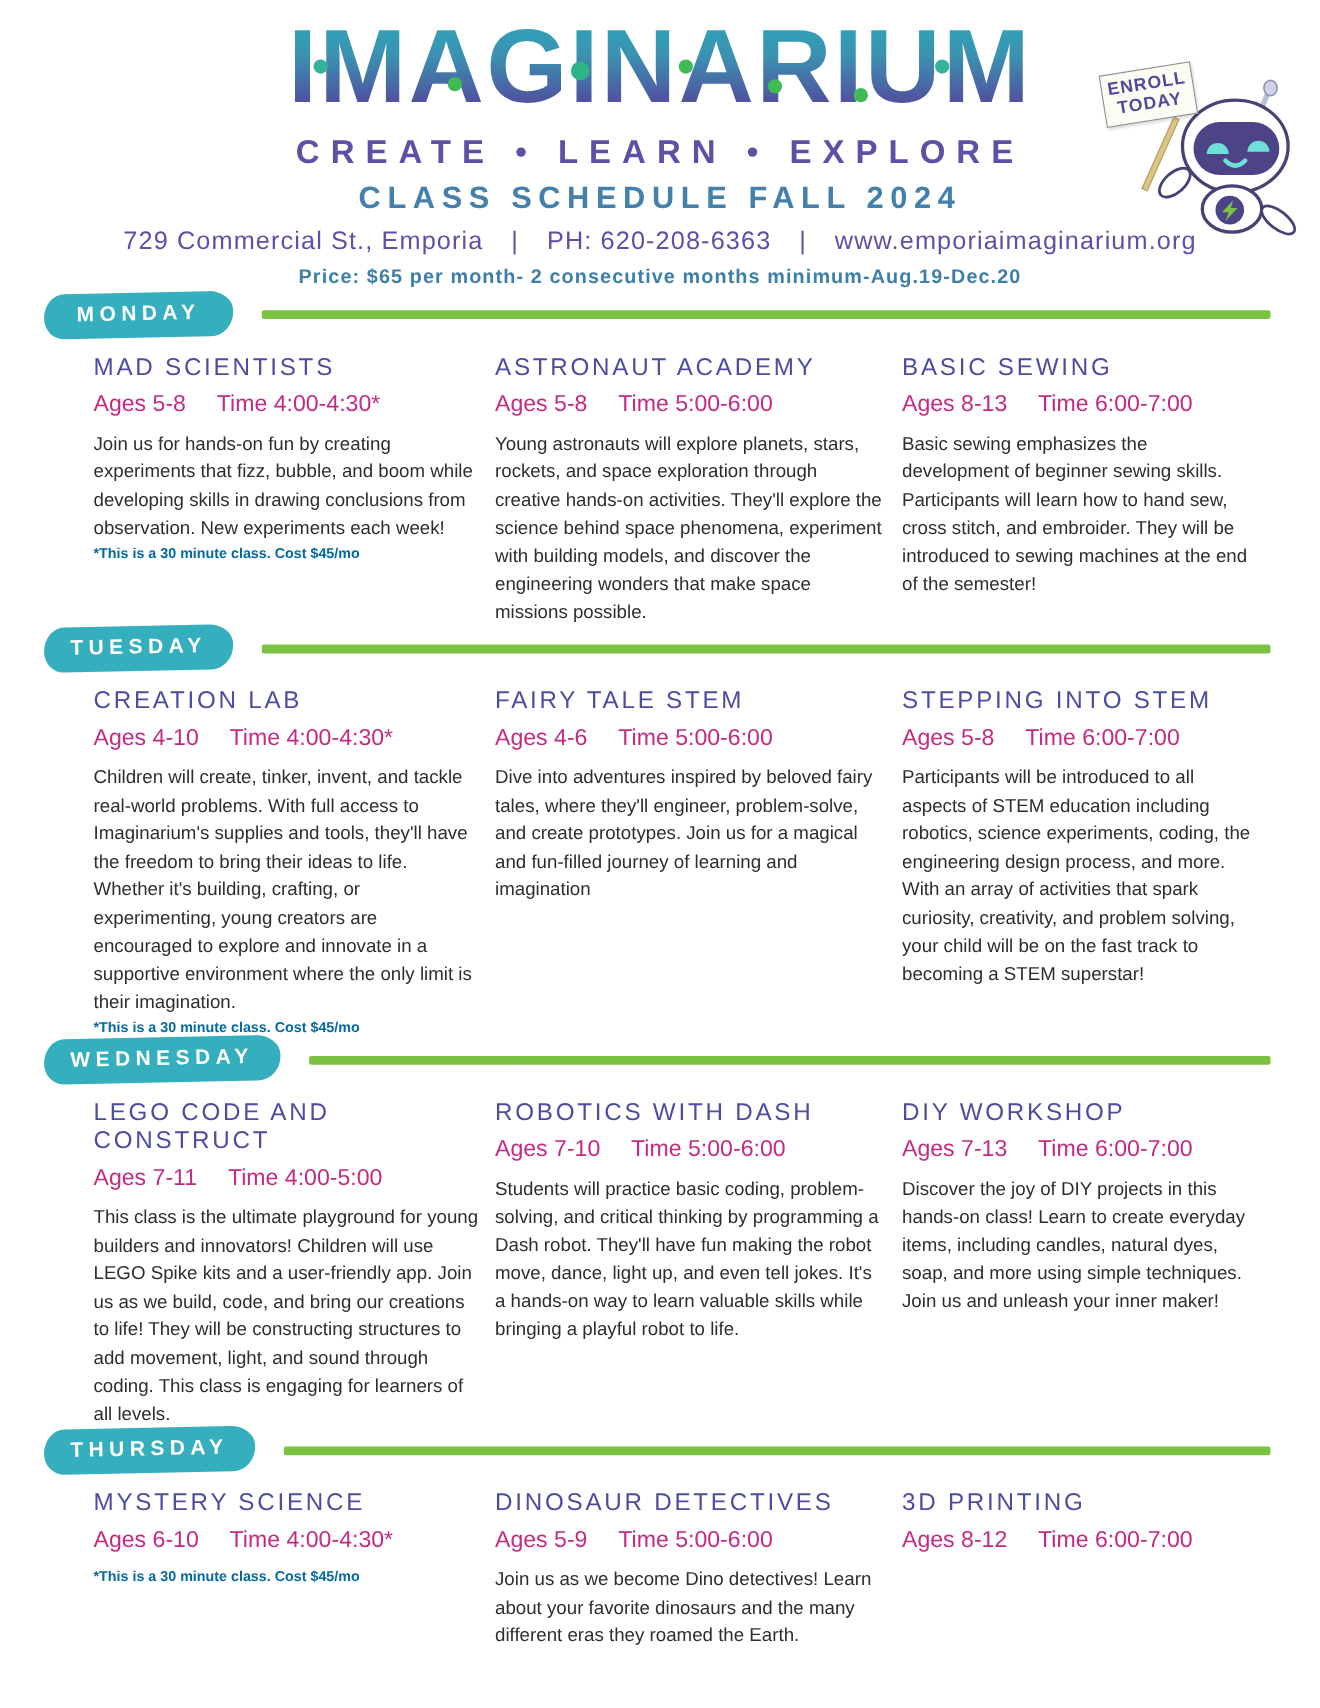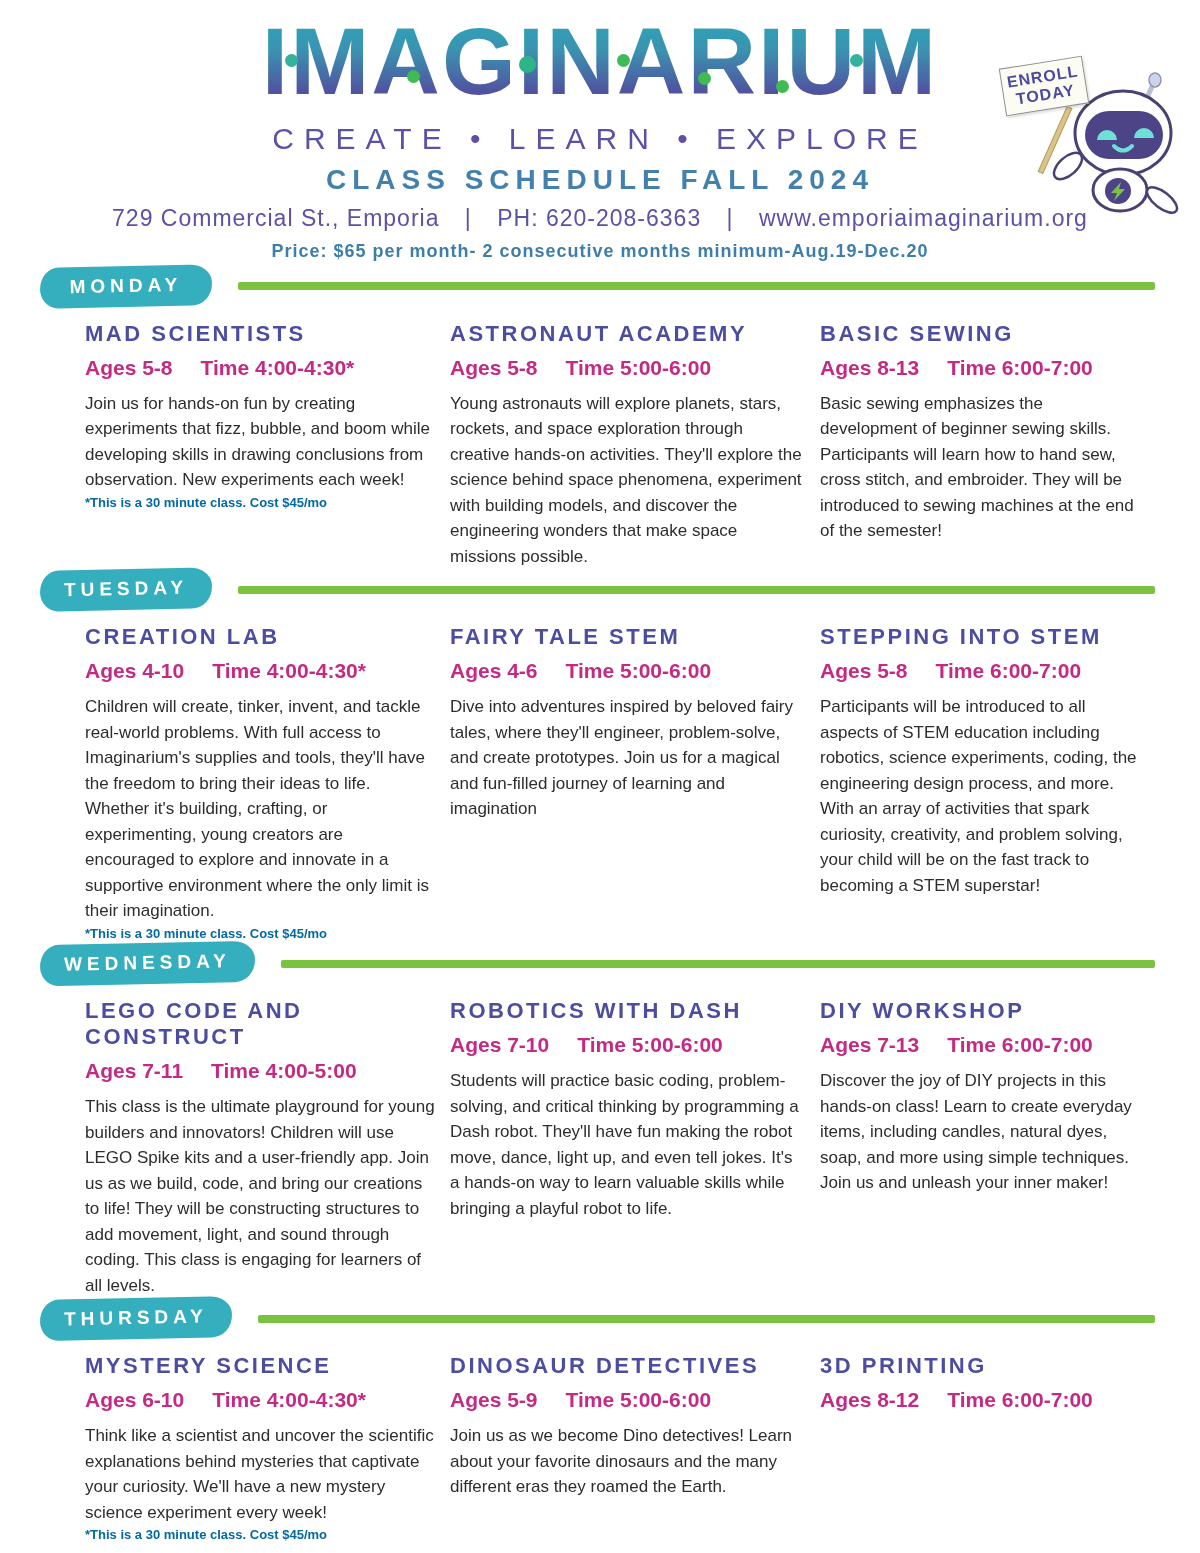--- a/index.html
+++ b/index.html
@@ -23,21 +23,21 @@
   .logo-dot { position: absolute; width: 13px; height: 13px; border-radius: 50%; }
   .d1 { left: 3.5%;  top: 42%; background: #35b29c; }
   .d2 { left: 21.5%; top: 58%; background: #3fba55; }
   .d3 { left: 38%;   top: 44%; width: 17px; height: 17px; background: #2fb487; }
   .d4 { left: 52.5%; top: 42%; background: #3fba55; }
   .d5 { left: 64.5%; top: 60%; background: #3fba55; }
   .d6 { left: 76%;   top: 68%; background: #3fba55; }
   .d7 { left: 87%;   top: 42%; background: #35b29c; }
 
   .tagline {
-    margin-top: 10px; font-size: 30px; font-weight: 400;
+    margin-top: 10px; font-size: 30px; font-weight: 700;
     letter-spacing: 10px; color: #5b51a5;
   }
   .schedule-title {
     margin-top: 8px; font-size: 28px; font-weight: 700;
     letter-spacing: 6px; color: #4380ab;
   }
   .contact-line { margin-top: 9px; font-size: 23px; color: #5b51a5; letter-spacing: 1px; }
   .contact-line .sep { margin: 0 18px; color: #5b51a5; }
   .price-line {
     margin-top: 9px; font-size: 18px; font-weight: 700;
@@ -79,26 +79,26 @@
     position: relative; z-index: 2;
   }
   .day-line { flex: 1; height: 8px; margin-left: 26px; background: #7cc242; border-radius: 2px; }
 
   .classes {
     display: grid; grid-template-columns: 365px 370px 1fr;
     margin-top: 14px; padding-left: 45px;
   }
   .class-card { padding-right: 14px; }
   .class-title {
-    font-size: 22px; font-weight: 700; letter-spacing: 2.5px;
+    font-size: 22px; font-weight: 400; letter-spacing: 2.5px;
     color: #4c4da1; margin-bottom: 9px;
   }
   .class-meta {
     display: flex; gap: 28px; margin-bottom: 11px;
-    font-size: 21px; font-weight: 700; color: #c42a83;
+    font-size: 21px; font-weight: 400; color: #c42a83;
   }
   .class-desc { font-size: 17px; line-height: 1.5; color: #2d2d2d; }
   .class-note { font-size: 13px; line-height: 1.5; font-weight: 700; color: #0369a1; }
 </style>
 </head>
 <body>
 
 <header>
   <div class="logo-wrap">
     <h1 class="logo-text">IMAGINARIUM</h1>
@@ -272,21 +272,20 @@
       </div>
       <div class="day-line"></div>
     </div>
     <div class="classes">
   <article class="class-card">
     <h3 class="class-title">MYSTERY SCIENCE</h3>
     <div class="class-meta">
       <span>Ages 6-10</span>
       <span>Time 4:00-4:30*</span>
     </div>
-    <p class="class-desc">Think like a scientist and uncover the scientific explanations behind mysteries that captivate your curiosity. We'll have a new mystery science experiment every week!</p>
     <p class="class-note">*This is a 30 minute class. Cost $45/mo</p>
   </article>
 
   <article class="class-card">
     <h3 class="class-title">DINOSAUR DETECTIVES</h3>
     <div class="class-meta">
       <span>Ages 5-9</span>
       <span>Time 5:00-6:00</span>
     </div>
     <p class="class-desc">Join us as we become Dino detectives! Learn about your favorite dinosaurs and the many different eras they roamed the Earth.</p>

